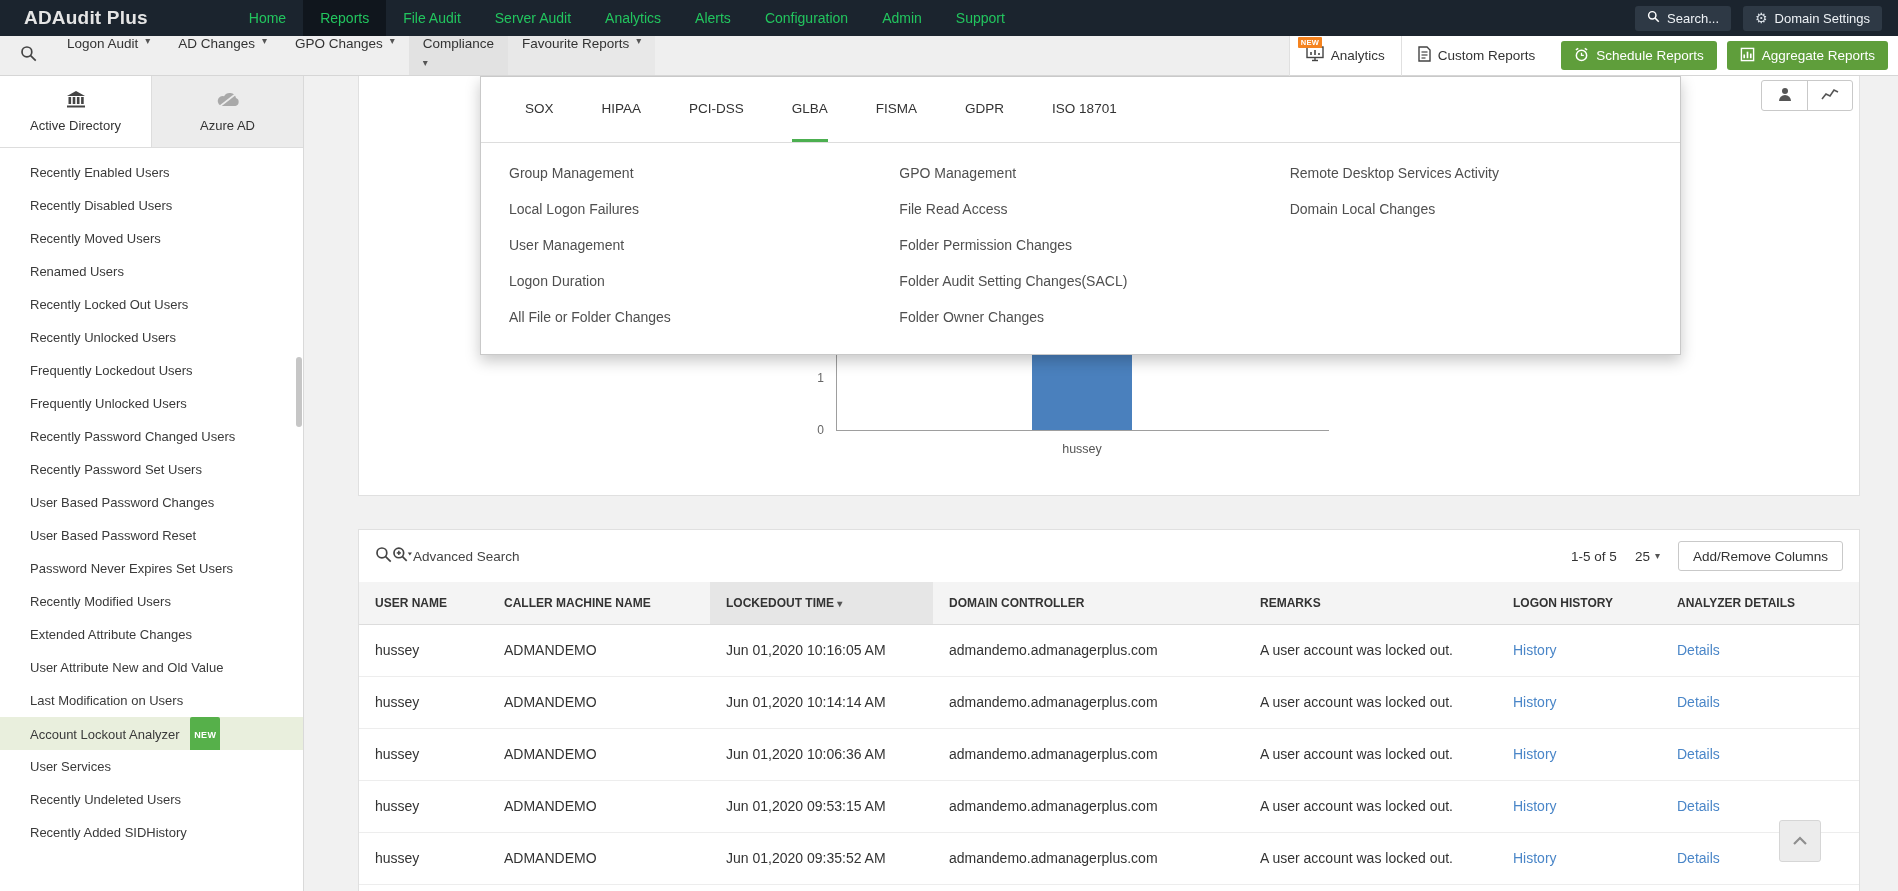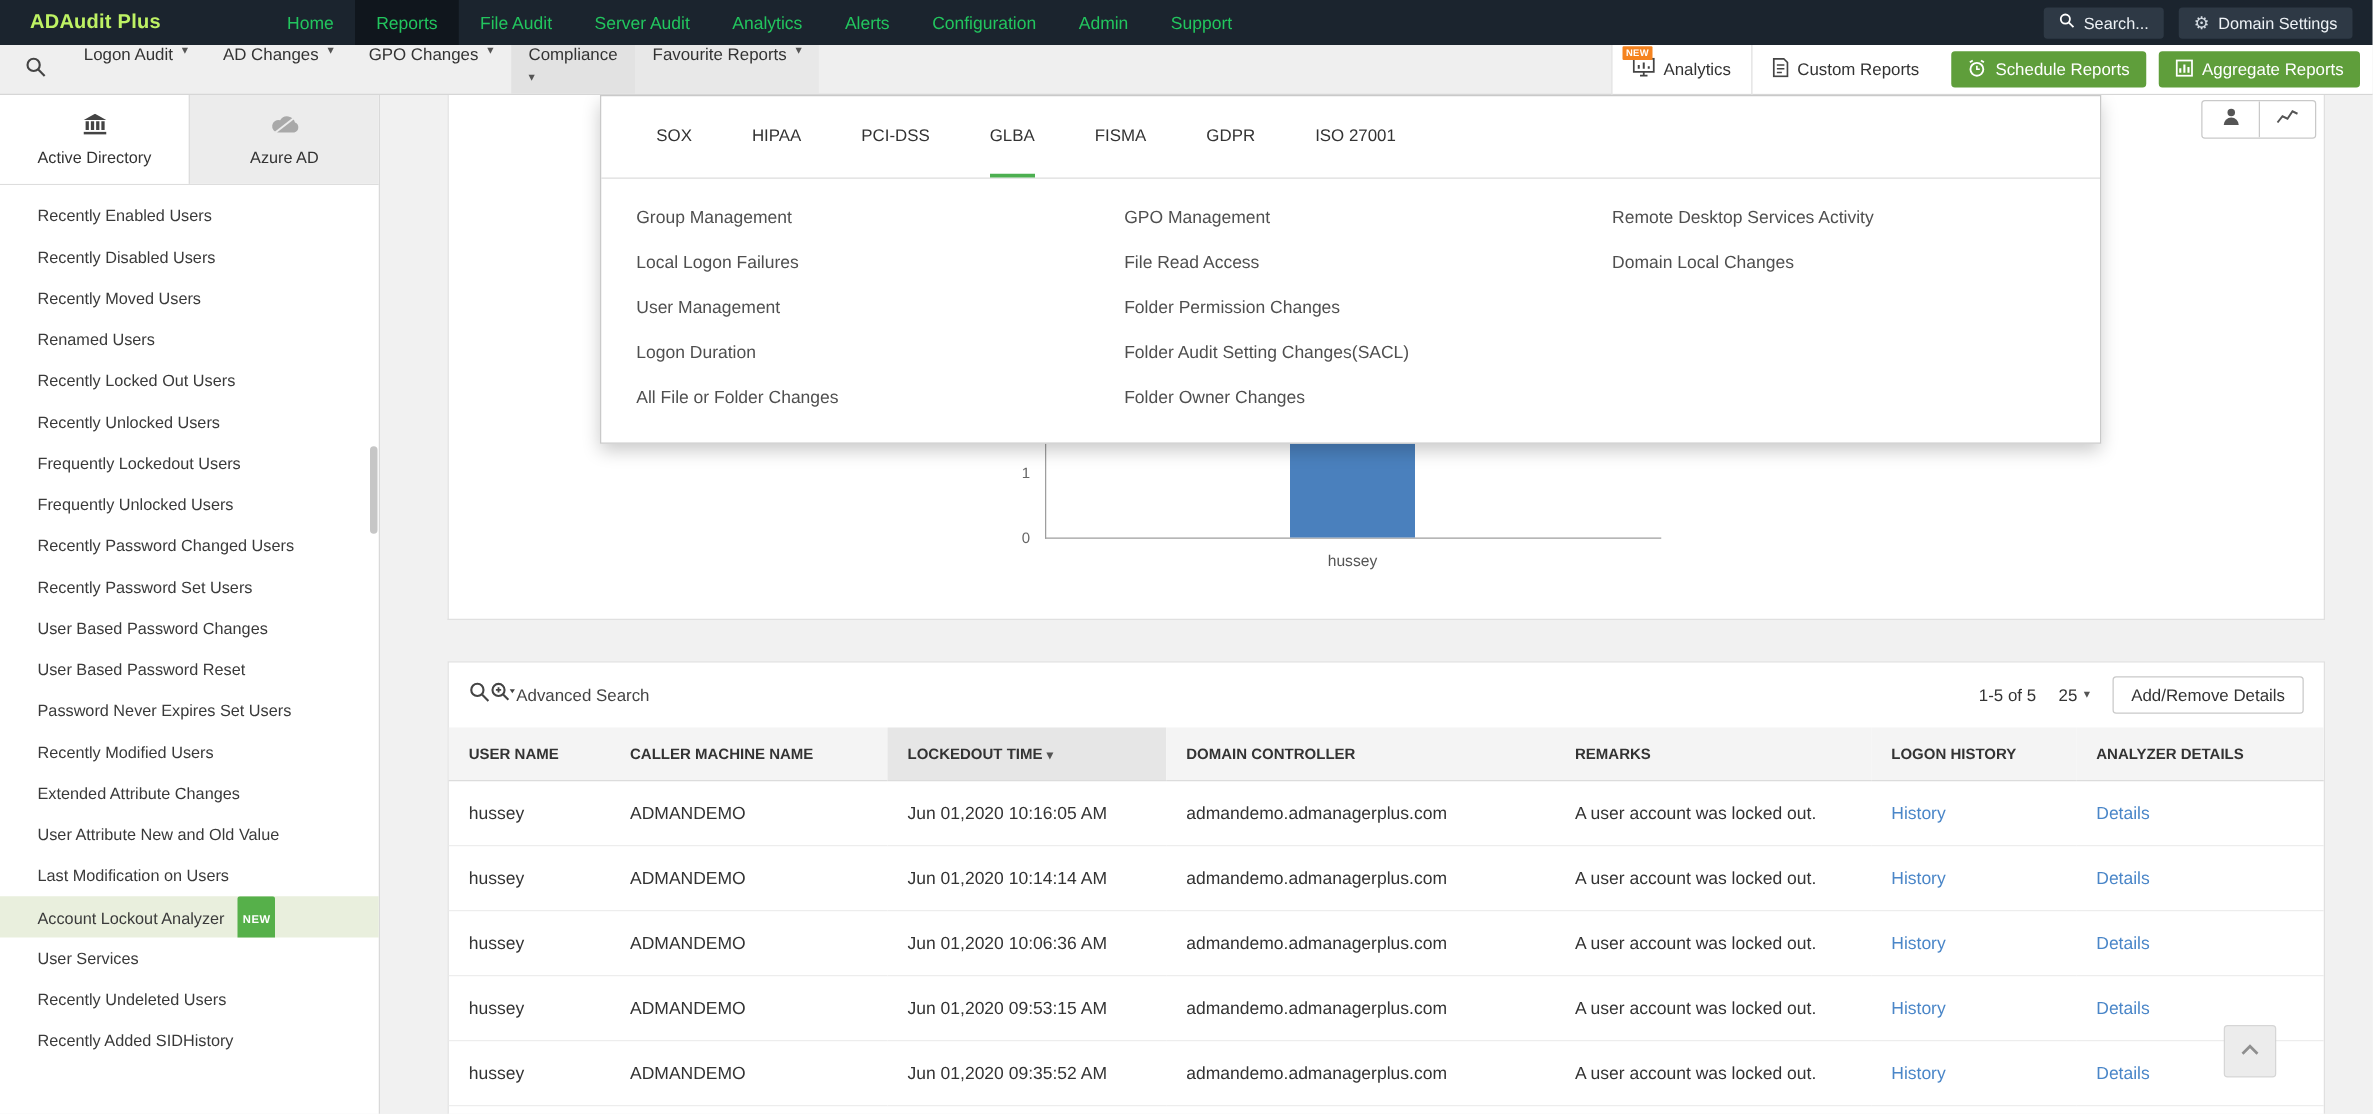--- a/index.html
+++ b/index.html
@@ -2,21 +2,21 @@
 <html><head>
 <meta charset="utf-8">
 <style>
   * { margin:0; padding:0; box-sizing:border-box; }
   html,body { width:1898px; height:891px; overflow:hidden; background:#f1f1f1;
               font-family:"Liberation Sans", sans-serif; }
 
   
   .topnav { position:absolute; left:0; top:0; width:100%; height:36px; background:#1b242e;
             display:flex; align-items:stretch; z-index:70; }
-  .logo { display:flex; align-items:center; padding:0 24px; color:#bef264; font-size:16px;
+  .logo { display:flex; align-items:center; padding:0 24px; color:#e5e5e5; font-size:19px;
           font-weight:bold; letter-spacing:.2px; }
   .nav-items { display:flex; align-items:stretch; margin-left:60px; }
   .nav-item { display:flex; align-items:center; padding:0 17px; font-size:14px; color:#22c55e;
               cursor:pointer; }
   .nav-item.active { background:#10161d; }
   .topnav-right { margin-left:auto; display:flex; align-items:center; gap:12px; padding-right:16px; }
   .chip { background:#2e3945; border-radius:3px; height:25px; display:flex; align-items:center;
           gap:7px; padding:0 12px; font-size:13px; color:#eef2f6; cursor:pointer; }
   .chip .gear { font-size:14px; line-height:1; color:#d6dde4; }
 
@@ -328,21 +328,21 @@
             <polygon points="15,6 19,6 17,9" fill="#444"></polygon>
           </svg>
       </span>
       <span class="label">Advanced Search</span>
       <div class="tbl-right">
         <span class="range">1-5 of 5</span>
         <span class="pagesize">
           <span>25</span>
           <span class="caret">▾</span>
         </span>
-        <span class="btn-outline">Add/Remove Details</span>
+        <span class="btn-outline">Add/Remove Columns</span>
       </div>
     </div>
 
     <table>
       <colgroup>
         <col style="width:129px">
           <col style="width:222px">
           <col style="width:223px">
         <col style="width:311px">
           <col style="width:253px">
@@ -415,21 +415,21 @@
 </div>
 
 <div class="dropdown">
   <div class="cmp-tabs">
     <div class="cmp-tab">SOX</div>
     <div class="cmp-tab">HIPAA</div>
     <div class="cmp-tab">PCI-DSS</div>
     <div class="cmp-tab active">GLBA</div>
     <div class="cmp-tab">FISMA</div>
     <div class="cmp-tab">GDPR</div>
-    <div class="cmp-tab">ISO 27001</div>
+    <div class="cmp-tab">ISO 18701</div>
   </div>
   <div class="cmp-cols">
     <div class="cmp-col">
       <div class="cmp-link">Group Management</div>
       <div class="cmp-link">Local Logon Failures</div>
       <div class="cmp-link">User Management</div>
       <div class="cmp-link">Logon Duration</div>
       <div class="cmp-link">All File or Folder Changes</div>
     </div>
     <div class="cmp-col">

